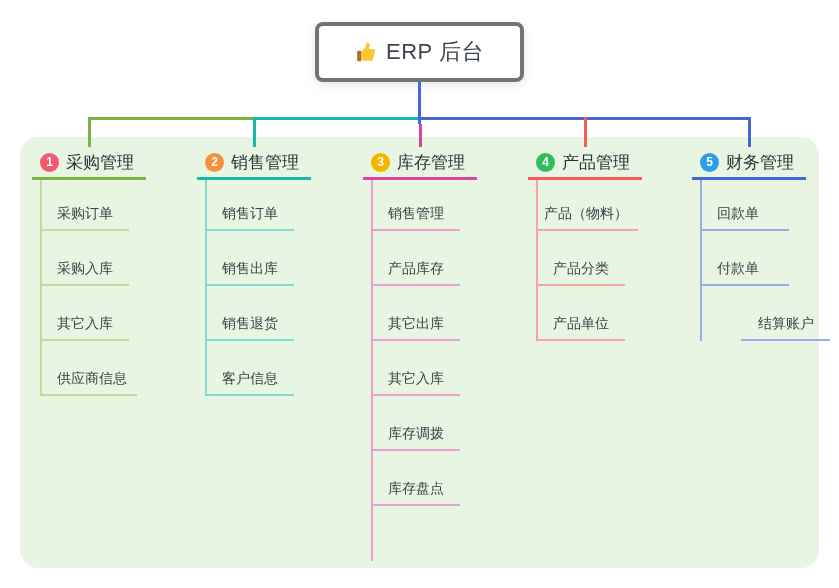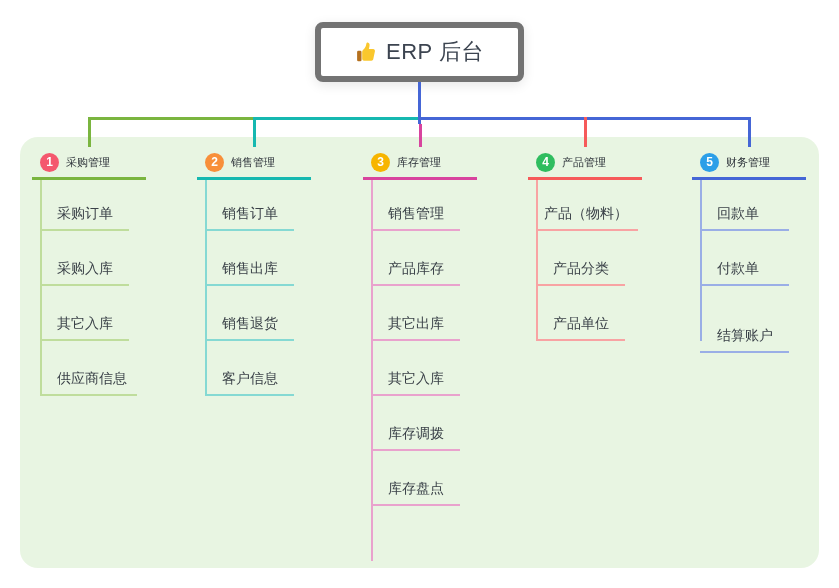--- a/index.html
+++ b/index.html
@@ -9,21 +9,21 @@
     font-family:"Liberation Sans","DejaVu Sans",sans-serif;
   }
   
   .panel{
     position:absolute;left:20px;top:137px;width:799px;height:431px;
     background:#E8F5E2;border-radius:18px;
   }
   
   .root-node{
     position:absolute;left:315px;top:22px;width:209px;height:60px;
-    background:#ffffff;border-radius:8px;border:6px solid #737373;
+    background:#ffffff;border-radius:8px;border:4px solid #737373;
     box-shadow:0 3px 12px rgba(0,0,0,0.10);
     display:flex;align-items:center;justify-content:center;gap:8px;
     box-sizing:border-box;
   }
   .root-node .root-label{
     font-size:22px;color:#3C4450;font-weight:500;letter-spacing:0.5px;
   }
   .root-node svg{display:block;}
   
   .line{position:absolute;}
@@ -37,21 +37,21 @@
     height:29px;border-bottom:3px solid var(--c);
     display:flex;align-items:center;gap:7px;padding-left:8px;
     box-sizing:content-box;cursor:default;
   }
   .badge{
     width:19px;height:19px;border-radius:50%;background:var(--b);
     color:#fff;font-size:12px;font-weight:bold;line-height:19px;
     text-align:center;flex:0 0 auto;
   }
   .branch-label{
-    font-size:11px;color:#2B3038;font-weight:500;white-space:nowrap;
+    font-size:17px;color:#2B3038;font-weight:500;white-space:nowrap;
   }
   .vline{position:absolute;left:8px;width:2px;background:var(--lc);}
   .child{
     position:absolute;left:8px;
     padding:0 10px 6px 17px;min-width:62px;
     border-bottom:2px solid var(--lc);
     font-size:14px;line-height:19px;color:#3A4148;white-space:nowrap;
     cursor:default;
   }
 </style>
@@ -126,15 +126,15 @@
       <div class="child" style="top: 166px;">产品单位</div>
     </div>
     <div class="branch" style="left: 692px; --c: #4566D6; --b: #2C9FE8; --lc: #9AAEE6; width: 114px;">
       <div class="branch-header">
         <span class="badge">5</span>
         <span class="branch-label">财务管理</span>
       </div>
       <div class="vline" style="top: 32px; height: 161px;"></div>
       <div class="child" style="top: 56px;">回款单</div>
       <div class="child" style="top: 111px;">付款单</div>
-      <div class="child" style="top: 178px;">结算账户</div>
+      <div class="child" style="top: 166px; margin-left: 41px;">结算账户</div>
     </div>
   </div>
 
 </body></html>

